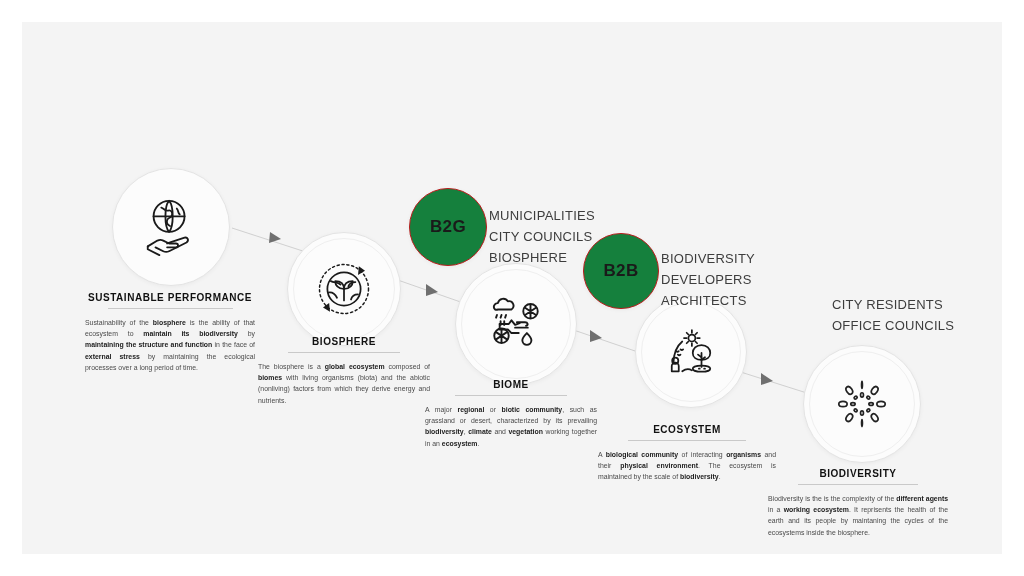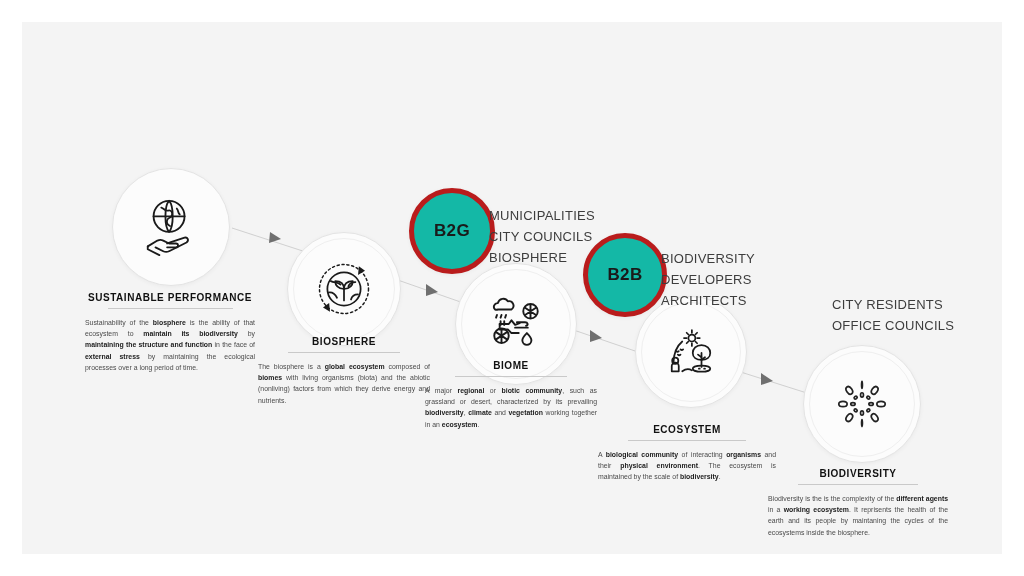--- a/index.html
+++ b/index.html
@@ -22,21 +22,21 @@
     display:flex;align-items:center;justify-content:center;
   }
   .bubble.inner-ring::after{
     content:"";position:absolute;left:5px;top:5px;right:5px;bottom:5px;
     border-radius:50%;border:1px solid #efefef;pointer-events:none;
   }
   .bubble svg{display:block;}
   
   .badge-circle{
     position:absolute;border-radius:50%;
-    background:#14b8a6;border:5px solid #b91c1c;
+    background:#15803d;border:1px solid #b91c1c;
     box-shadow:0 1px 4px rgba(0,0,0,0.05);
     display:flex;align-items:center;justify-content:center;
   }
   .badge-label{
     font-weight:bold;font-size:17px;color:#1a1a1a;letter-spacing:0.4px;
   }
   .badge-lines{
     position:absolute;font-size:13px;line-height:1.62;
     color:#3d3d3d;letter-spacing:0.25px;white-space:nowrap;
   }
@@ -136,21 +136,21 @@
         <path d="M16 38v14M10 41l12 8M22 41l-12 8"></path>
         <path d="M44 42c3 3 5 5 5 8a5 5 0 01-10 0c0-3 2-5 5-8z"></path>
         <path d="M33 30h9c3 0 4 3 1 4"></path>
         <path d="M31 36h14"></path>
         <path d="M14 32h10l3-4 4 5 5-2"></path>
         <path d="M14 32v6h9l4 4h8"></path>
         <path d="M15 33v-4M19 33v-4"></path>
       </svg>
     </span>
   </div>
-  <div class="block" style="left:425px;top:360px;width:172px;">
+  <div class="block" style="left:425px;top:379px;width:172px;">
     <div class="title">BIOME</div>
     <div class="rule" style="width:112px"></div>
     <div class="body">A major <b>regional</b> or <b>biotic community</b>, such as grassland or desert, characterized by its prevailing <b>biodiversity</b>, <b>climate</b> and <b>vegetation</b> working together in an <b>ecosystem</b>.</div>
   </div>
 
   <div class="bubble inner-ring" style="left:635px;top:296px;width:110px;height:110px;">
     <span>
       <svg width="56" height="56" viewBox="0 0 64 64" fill="none" stroke="#1a1a1a" stroke-width="2" stroke-linecap="round" stroke-linejoin="round">
         <circle cx="33" cy="16" r="4"></circle>
         <path d="M33 7v3M33 22v3M24 16h3M39 16h3M27 10l2 2M39 10l-2 2M27 22l2-2M39 22l-2-2"></path>

